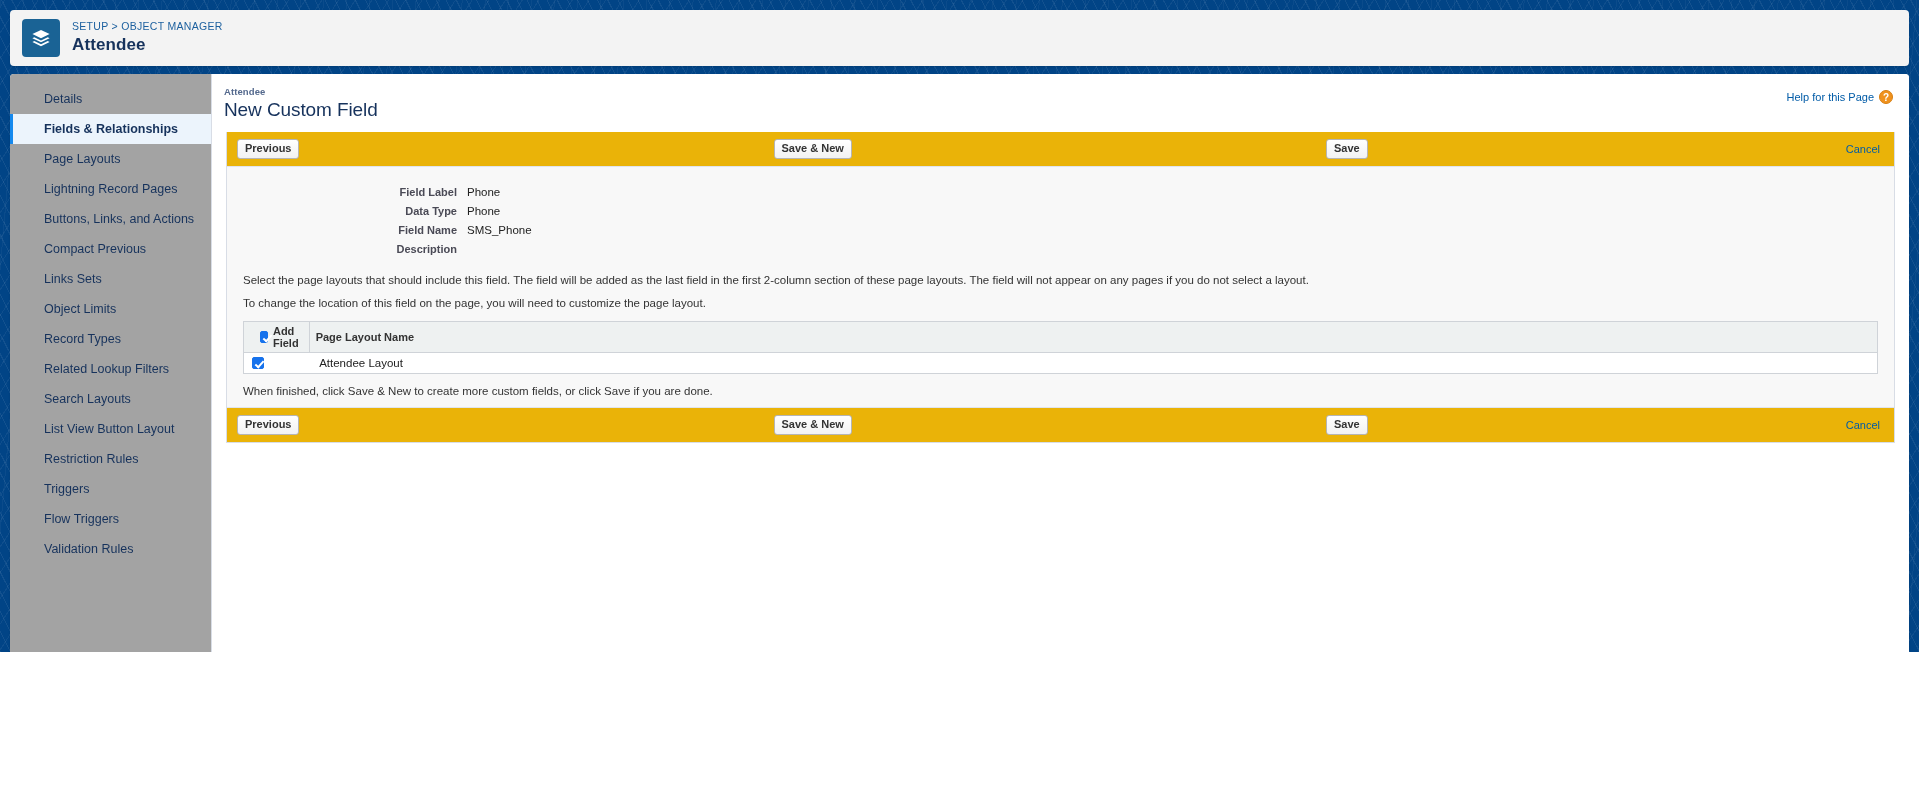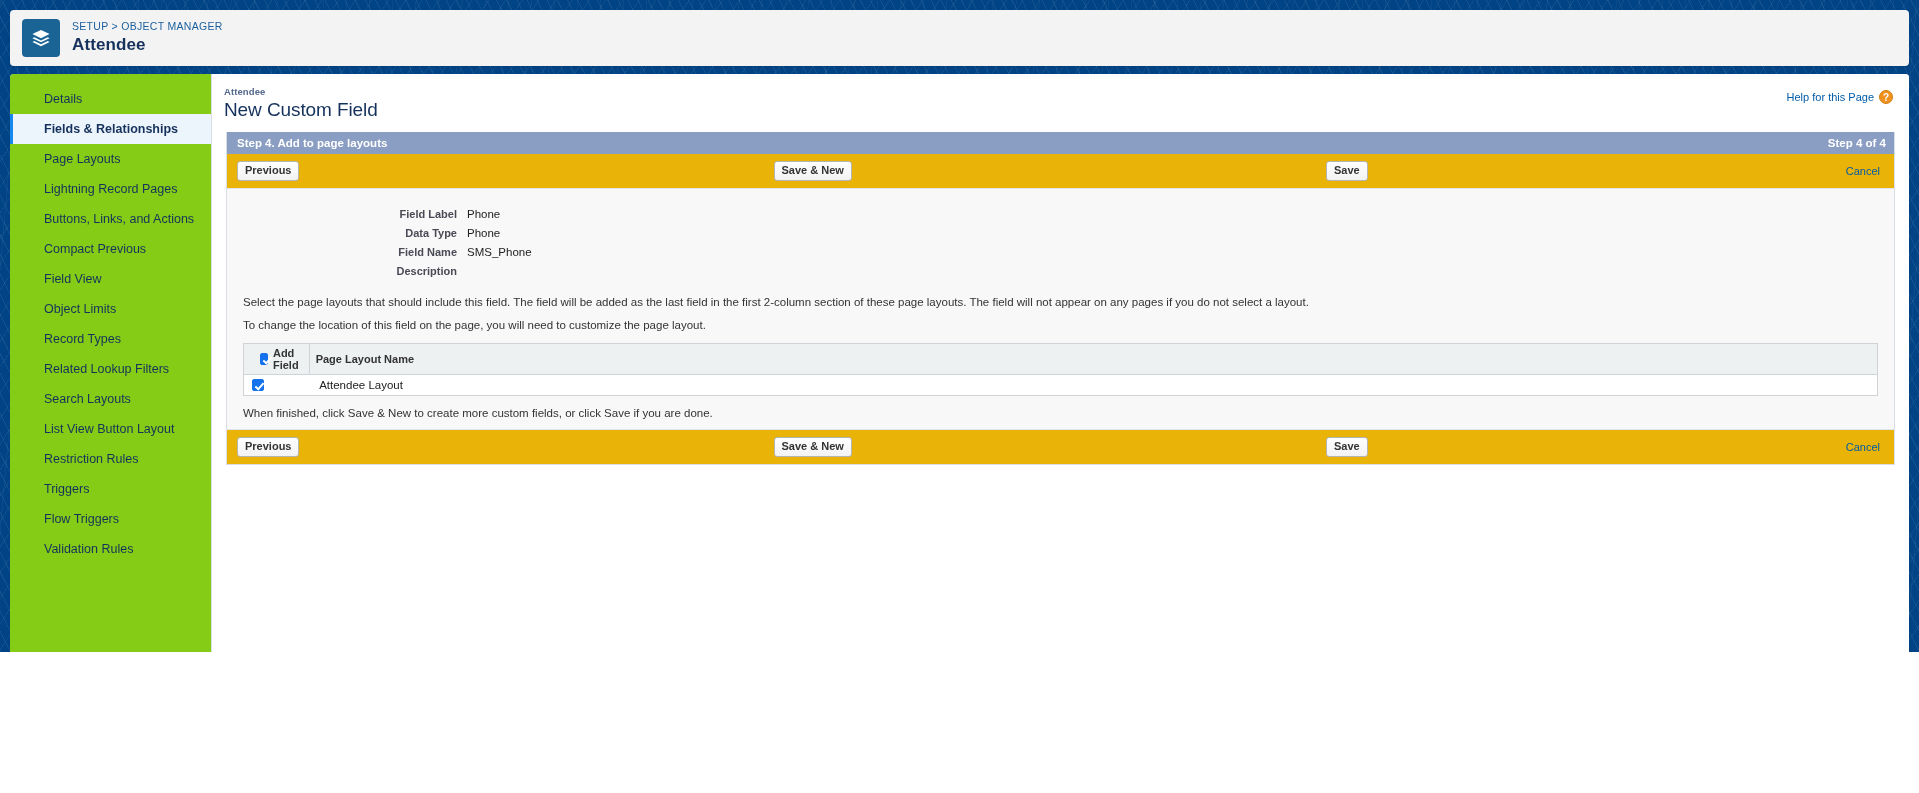--- a/index.html
+++ b/index.html
@@ -73,21 +73,21 @@
     border-radius: 4px;
     overflow: hidden;
     display: flex;
     box-shadow: 0 1px 2px rgba(0,0,0,0.12);
   }
 
   
   .sidenav {
     width: 202px;
     flex: 0 0 202px;
-    background: #84cc16;
+    background: #a3a3a3;
     border-right: 1px solid #d8dde6;
     padding-top: 10px;
   }
   .nav-item {
     position: relative;
     height: 30px;
     display: flex;
     align-items: center;
     padding-left: 34px;
     font-size: 12.5px;
@@ -336,21 +336,21 @@
       <div class="nav-item">
         <span>Lightning Record Pages</span>
       </div>
       <div class="nav-item">
         <span>Buttons, Links, and Actions</span>
       </div>
       <div class="nav-item">
         <span>Compact Previous</span>
       </div>
       <div class="nav-item">
-        <span>Field View</span>
+        <span>Links Sets</span>
       </div>
       <div class="nav-item">
         <span>Object Limits</span>
       </div>
       <div class="nav-item">
         <span>Record Types</span>
       </div>
       <div class="nav-item">
         <span>Related Lookup Filters</span>
       </div>
@@ -380,24 +380,20 @@
         <div class="ch-eyebrow">Attendee</div>
         <div class="ch-title">New Custom Field</div>
         <a class="help-link" href="#">
           <span class="txt">Help for this Page</span>
           <span class="help-badge">?</span>
         </a>
       </div>
 
       <section class="classic-panel">
 
-        <div class="step-bar">
-          <span>Step 4. Add to page layouts</span>
-          <span class="right">Step 4 of 4</span>
-        </div>
 
         <div class="btn-row top">
           <button class="sf-btn">Previous</button>
           <button class="sf-btn">Save &amp; New</button>
           <button class="sf-btn">Save</button>
           <a class="sf-cancel" href="#">Cancel</a>
         </div>
 
         <div class="panel-body">
 

